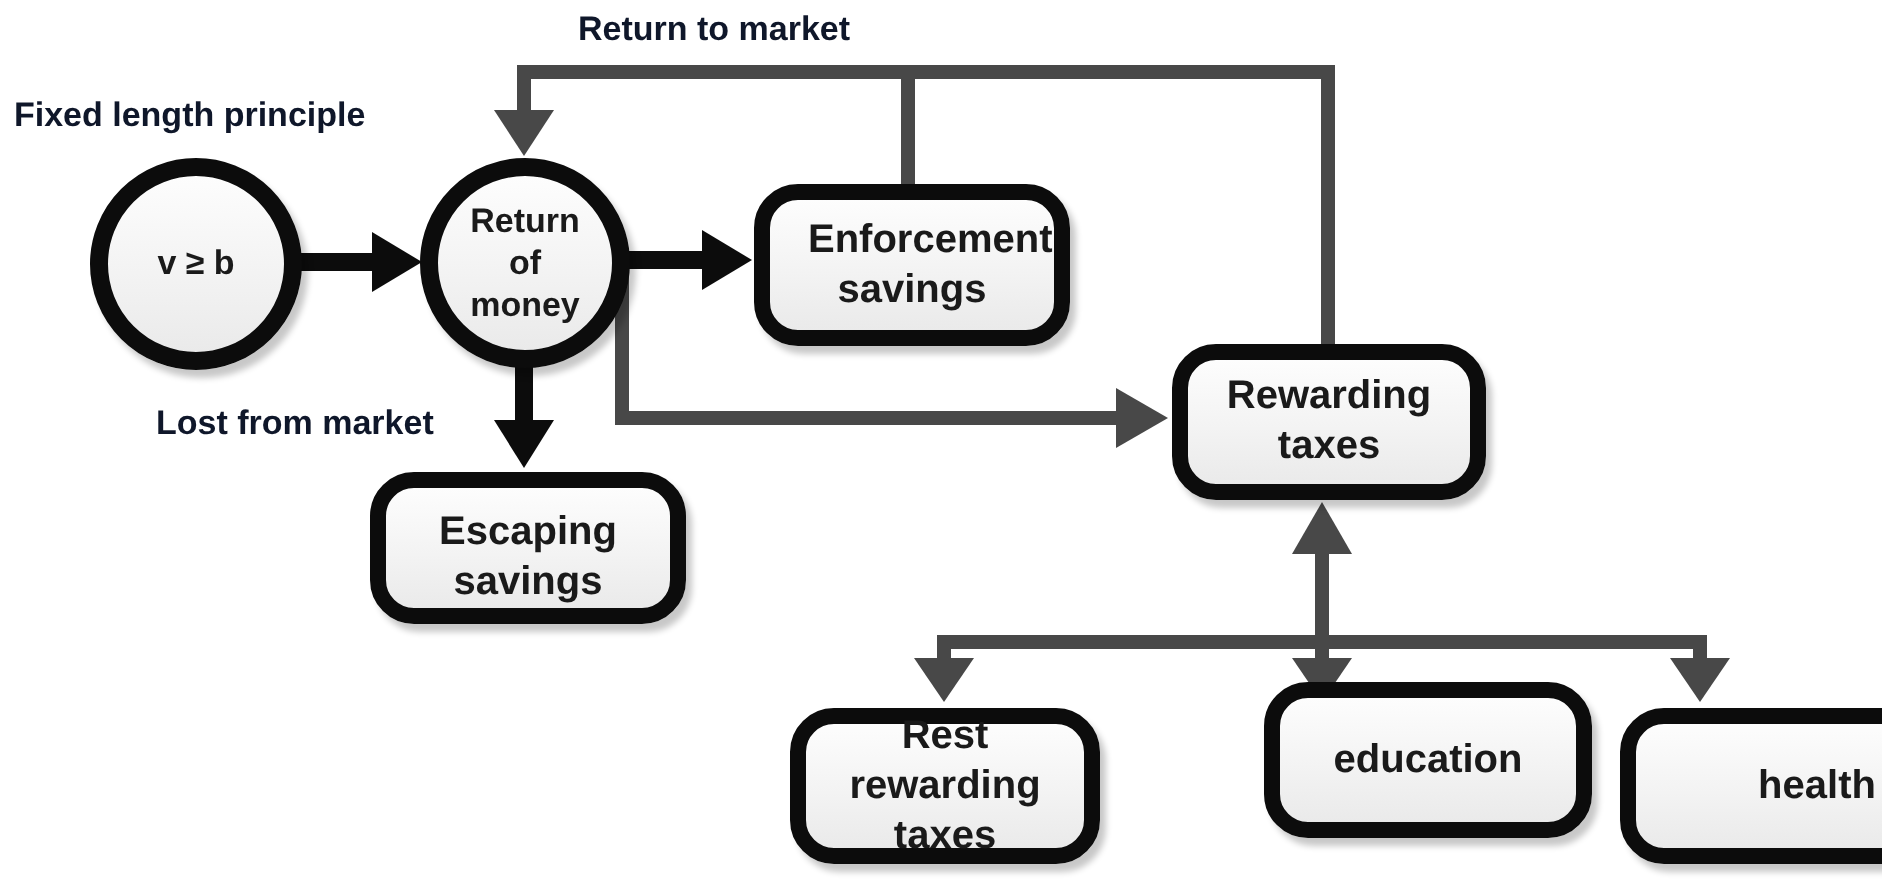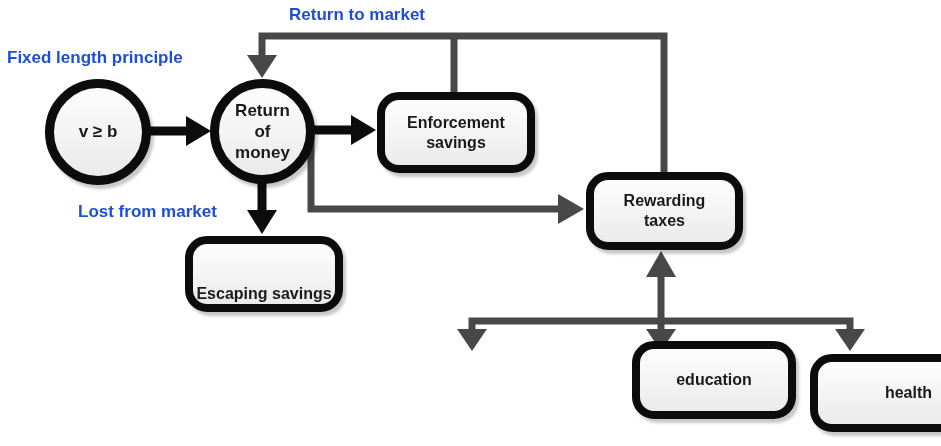--- a/index.html
+++ b/index.html
@@ -8,28 +8,28 @@
     font-family:"Liberation Sans", sans-serif; overflow:hidden;
   }
   .edges { position:absolute; left:0; top:0; z-index:1; }
   .node {
     position:absolute; z-index:2; box-sizing:border-box;
     border:8px solid #0c0c0c;
     background:linear-gradient(180deg,#fdfdfd 0%,#f3f3f3 55%,#eaeaea 100%);
     box-shadow:3px 4px 3px rgba(0,0,0,0.22);
     display:flex; align-items:center; justify-content:center;
     text-align:center; font-weight:bold; color:#1a1a1a;
-    font-size:16px; line-height:1.25;
+    font-size:20px; line-height:1.25;
   }
   .node.box { border-radius:22px; }
   .node.circle { border-radius:50%; border-width:9px; font-size:17px; }
   .node .lbl { display:block; }
   .lbl.narrow { max-width:104px; }
   .floating-label {
-    position:absolute; z-index:3; font-weight:bold; color:#1d4ed8;
+    position:absolute; z-index:3; font-weight:bold; color:#0f172a;
     font-size:17px; white-space:nowrap;
   }
 </style>
 </head>
 <body>
 
 <div class="stage">
 
   <svg class="edges" width="941" height="446" viewBox="0 0 941 446">
 
@@ -76,20 +76,23 @@
   </div>
 
   <div class="node box" style="left:586px; top:172px; width:157px; height:78px;">
     <span class="lbl narrow">Rewarding taxes</span>
   </div>
 
   <div class="node box" style="left:185px; top:236px; width:158px; height:76px;align-items:flex-end;">
     <span class="lbl">Escaping savings</span>
   </div>
 
+  <div class="node box" style="left:395px; top:354px; width:155px; height:78px;">
+    <span class="lbl narrow" style="max-width:120px;">Rest rewarding taxes</span>
+  </div>
 
   <div class="node box" style="left:585px; top:341px; width:164px; height:78px;margin-left:47px;">
     <span class="lbl">education</span>
   </div>
 
   <div class="node box" style="left:810px; top:354px; width:157px; height:78px;padding-left:40px;">
     <span class="lbl">health</span>
   </div>
 
 </div>

